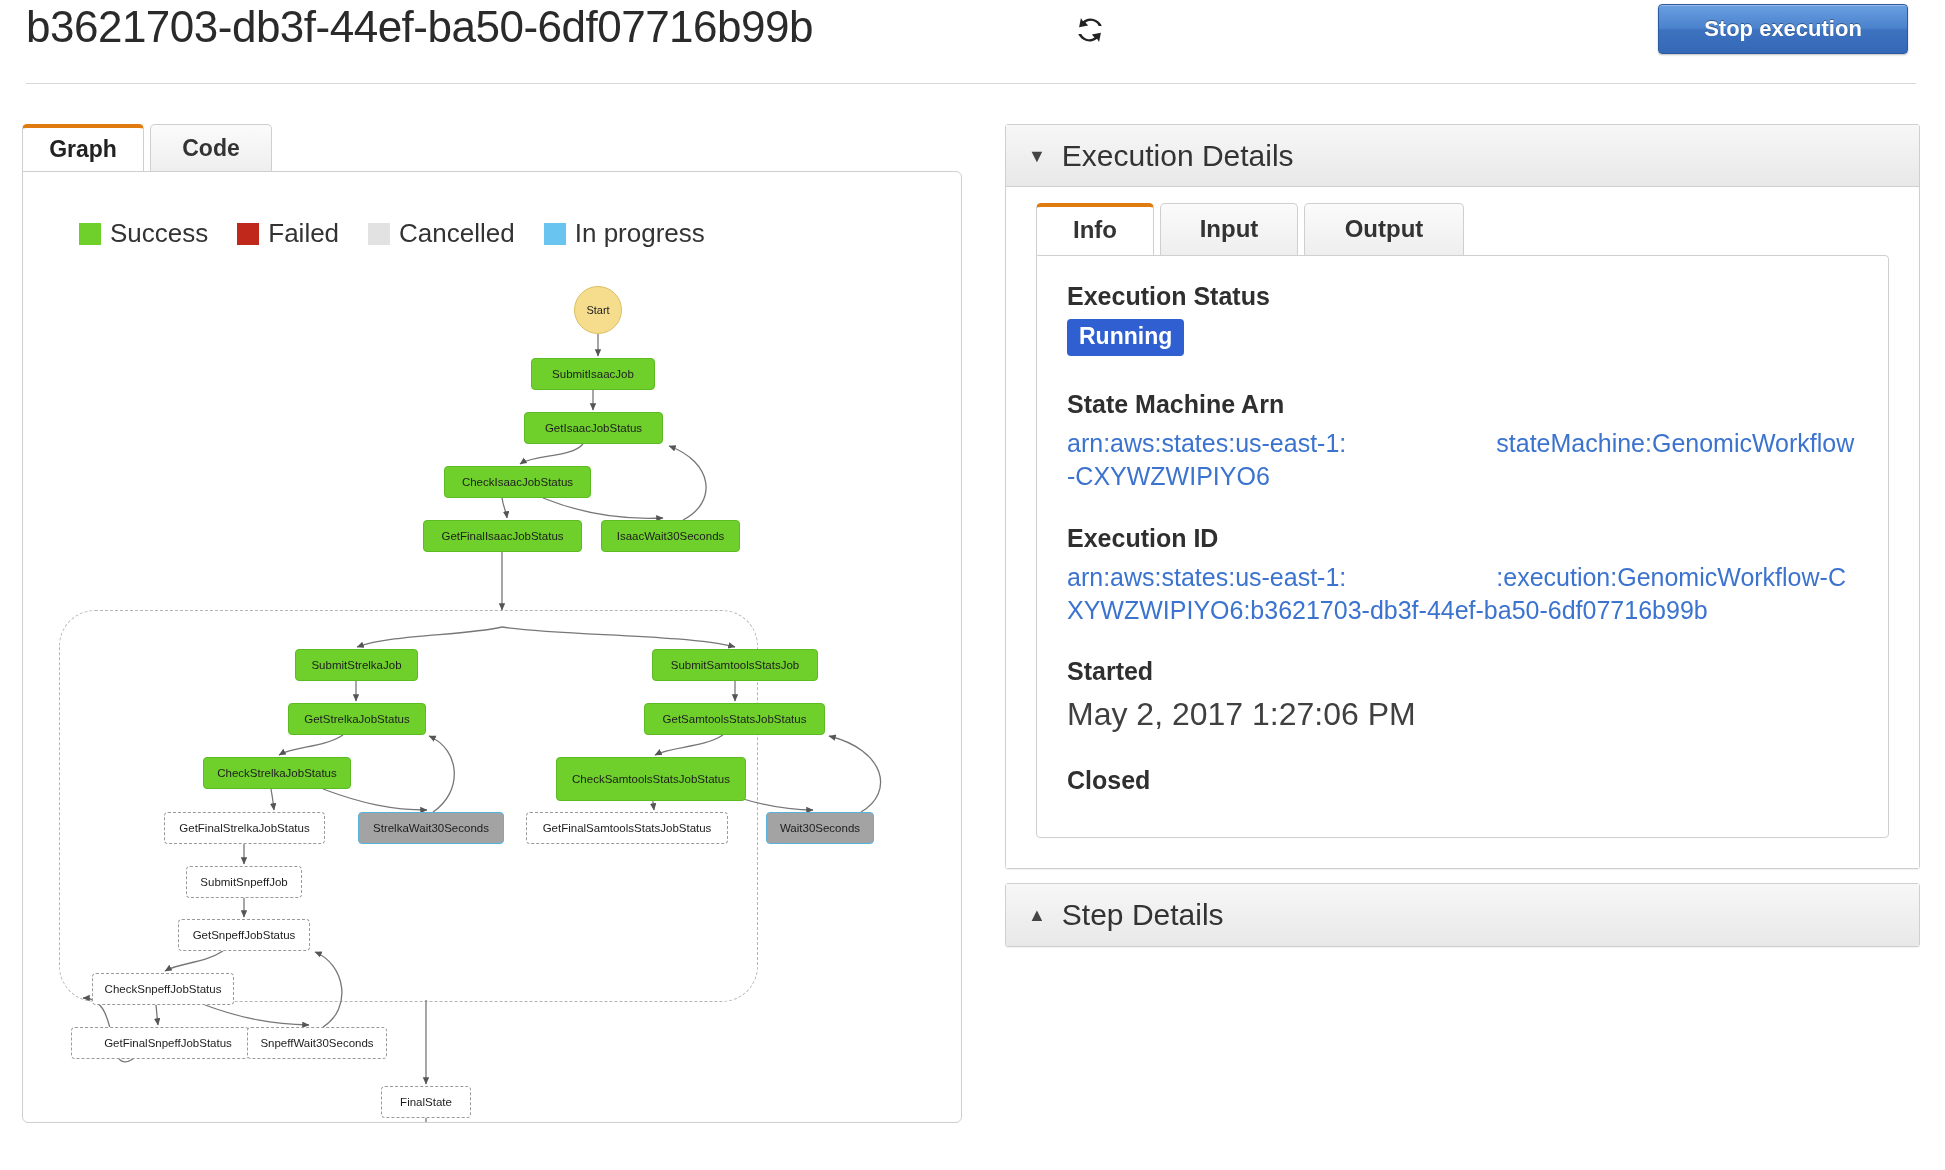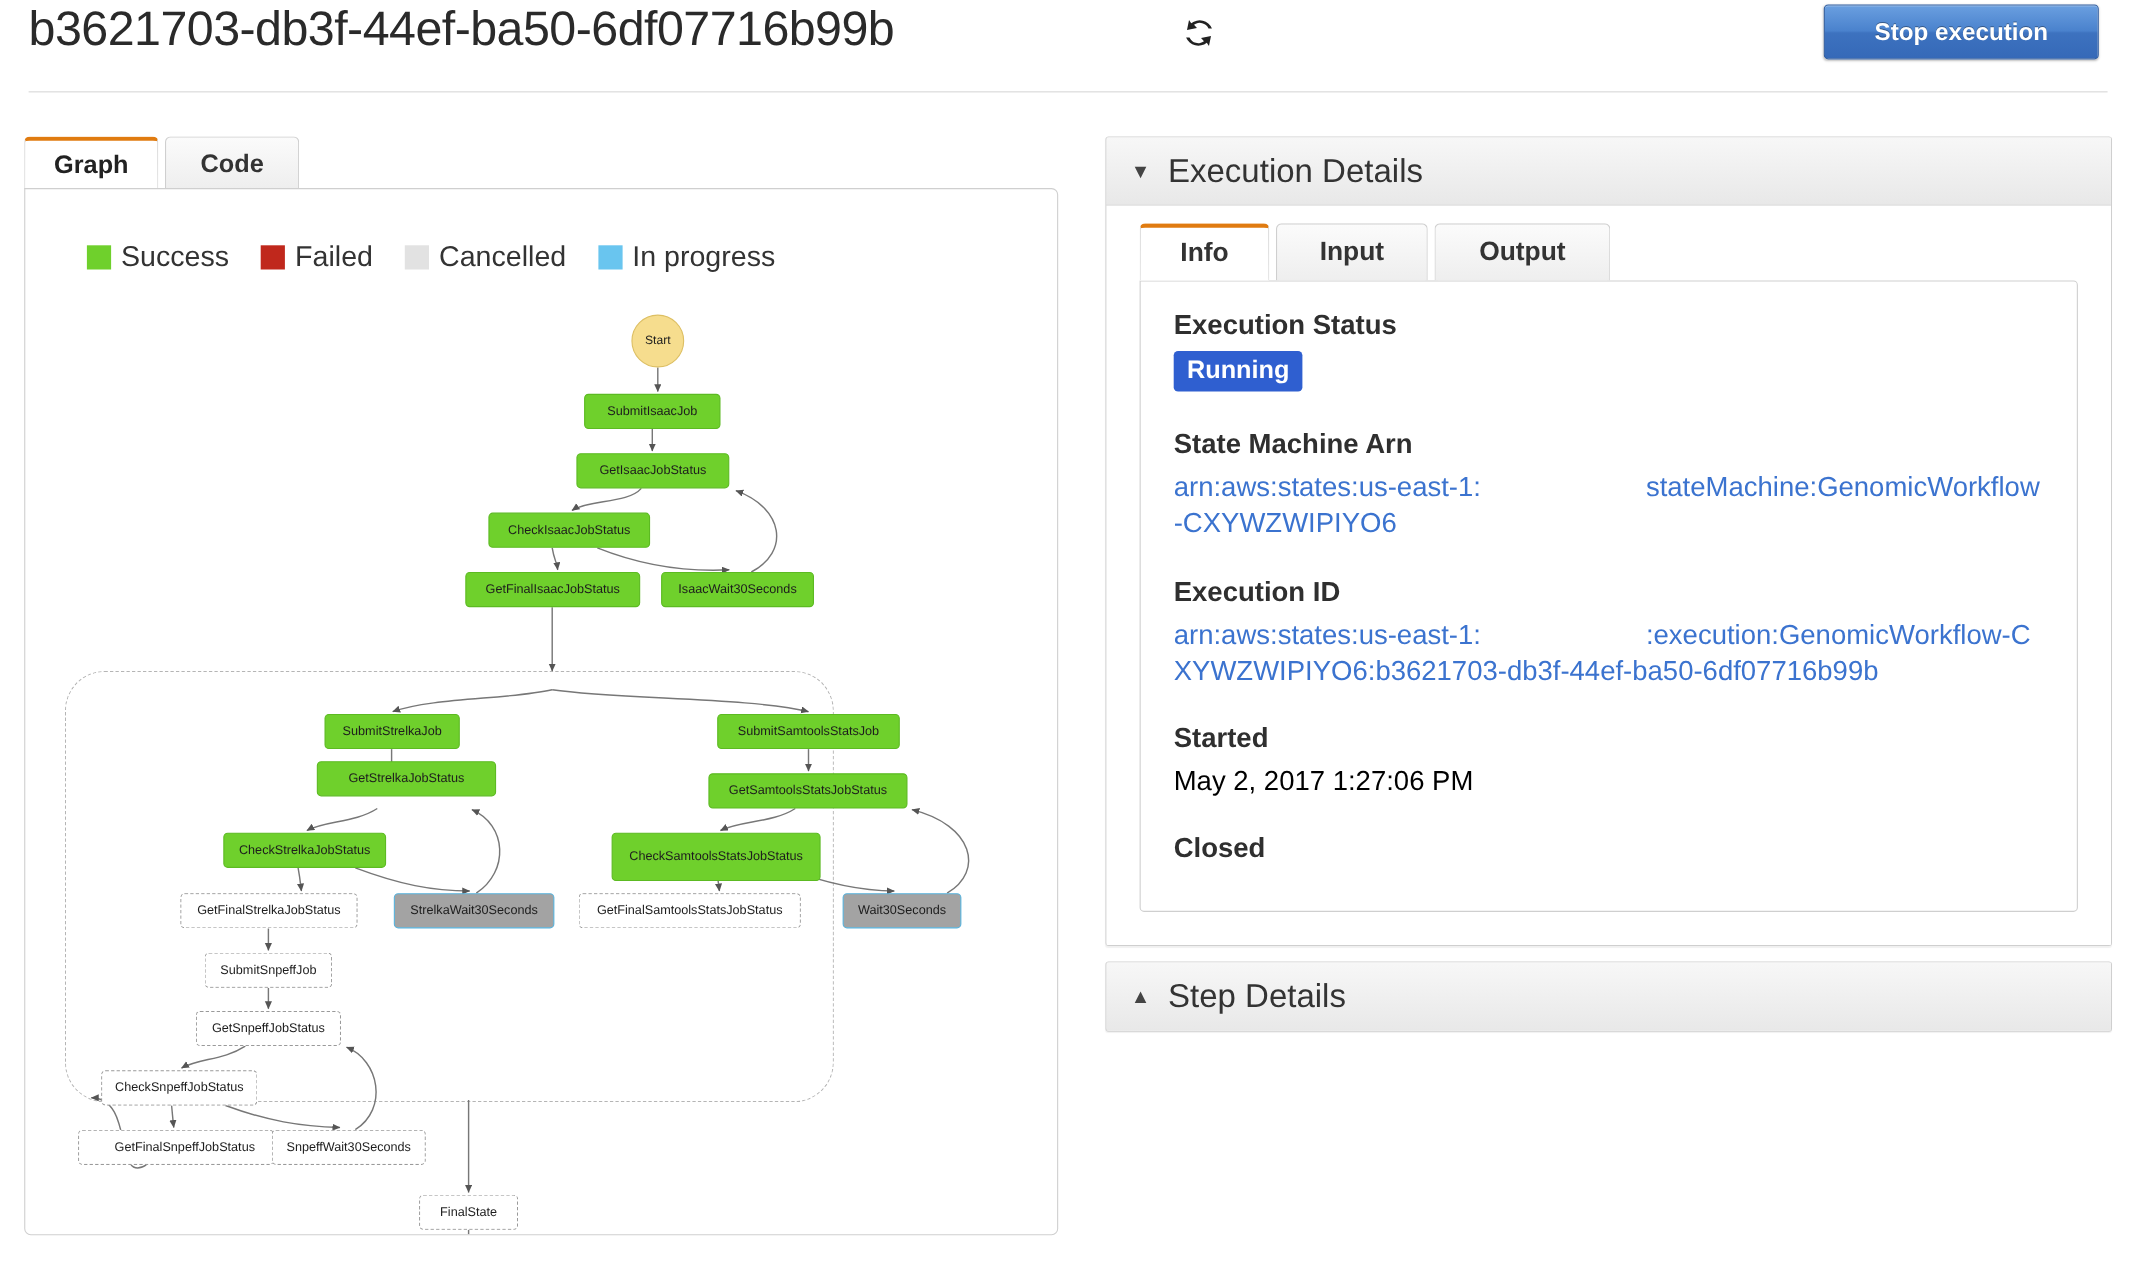--- a/index.html
+++ b/index.html
@@ -118,21 +118,21 @@
   .field-label.spaced{margin-top:30px;}
   .status-badge{
     display:inline-block;background:#2f5fd0;color:#fff;font-size:23px;font-weight:bold;
     padding:4px 12px 6px 12px;border-radius:4px;margin-bottom:4px;
   }
   .arn-link{
     font-size:25px;color:#3b73cf;line-height:1.33;word-break:break-all;
     cursor:pointer;text-decoration:none;display:block;
   }
   .arn-redact{display:inline-block;min-width:150px;}
-  .field-value{font-size:25px;color:#000000;line-height:1.3;}
+  .field-value{font-size:32px;color:#404040;line-height:1.3;}
   #step-details-panel{margin-top:14px;}
 </style>
 </head>
 <body>
 
 <div id="header">
   <div id="page-title">b3621703-db3f-44ef-ba50-6df07716b99b</div>
   <svg id="refresh-icon" viewBox="0 0 24 24">
     <path d="M20.3 9.1a8.6 8.6 0 0 0-13.3-3.3l-1.4-2.2-1.3 6.4 6.4-1.2-1.9-2.1a6.2 6.2 0 0 1 9.3 2.4zM3.7 14.9a8.6 8.6 0 0 0 13.3 3.3l1.4 2.2 1.3-6.4-6.4 1.2 1.9 2.1a6.2 6.2 0 0 1-9.3-2.4z" fill="#222"></path>
   </svg>
@@ -210,21 +210,21 @@
     </svg>
 
     <div id="graph-nodes">
         <div class="node terminal" style="left: 551px; top: 114px; width: 48px; height: 48px;">Start</div>
         <div class="node green" style="left: 508px; top: 186px; width: 124px; height: 32px;">SubmitIsaacJob</div>
         <div class="node green" style="left: 501px; top: 240px; width: 139px; height: 32px;">GetIsaacJobStatus</div>
         <div class="node green" style="left: 421px; top: 294px; width: 147px; height: 32px;">CheckIsaacJobStatus</div>
         <div class="node green" style="left: 400px; top: 348px; width: 159px; height: 32px;">GetFinalIsaacJobStatus</div>
         <div class="node green" style="left: 578px; top: 348px; width: 139px; height: 32px;">IsaacWait30Seconds</div>
         <div class="node green" style="left: 272px; top: 477px; width: 123px; height: 32px;">SubmitStrelkaJob</div>
-        <div class="node green" style="left: 265px; top: 520px; width: 163px; height: 32px;">GetStrelkaJobStatus</div>
+        <div class="node green" style="left: 265px; top: 531px; width: 138px; height: 32px;">GetStrelkaJobStatus</div>
         <div class="node green" style="left: 180px; top: 585px; width: 148px; height: 32px;">CheckStrelkaJobStatus</div>
         <div class="node pending" style="left: 141px; top: 640px; width: 161px; height: 32px;">GetFinalStrelkaJobStatus</div>
         <div class="node blue" style="left: 335px; top: 640px; width: 146px; height: 32px;">StrelkaWait30Seconds</div>
         <div class="node green" style="left: 629px; top: 477px; width: 166px; height: 32px;">SubmitSamtoolsStatsJob</div>
         <div class="node green" style="left: 621px; top: 531px; width: 181px; height: 32px;">GetSamtoolsStatsJobStatus</div>
         <div class="node green" style="left: 533px; top: 585px; width: 190px; height: 44px;">CheckSamtoolsStatsJobStatus</div>
         <div class="node pending" style="left: 503px; top: 640px; width: 202px; height: 32px;">GetFinalSamtoolsStatsJobStatus</div>
         <div class="node blue" style="left: 743px; top: 640px; width: 108px; height: 32px;">Wait30Seconds</div>
         <div class="node pending" style="left: 163px; top: 694px; width: 116px; height: 32px;">SubmitSnpeffJob</div>
         <div class="node pending" style="left: 155px; top: 747px; width: 132px; height: 32px;">GetSnpeffJobStatus</div>

